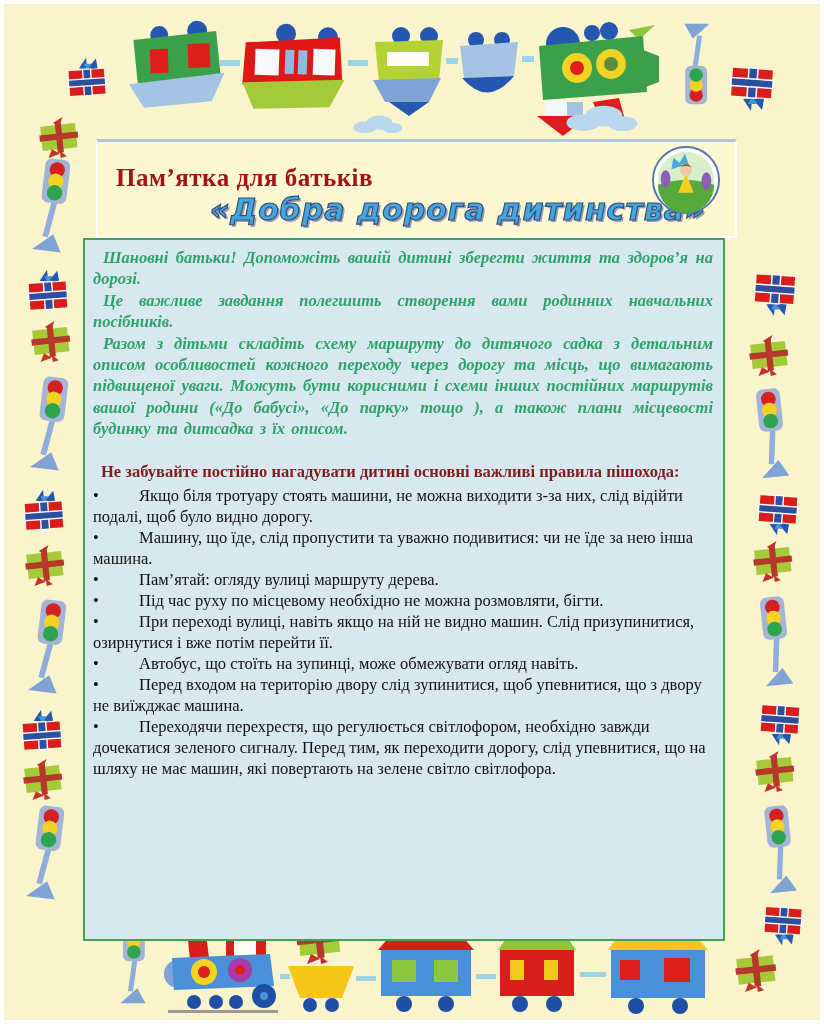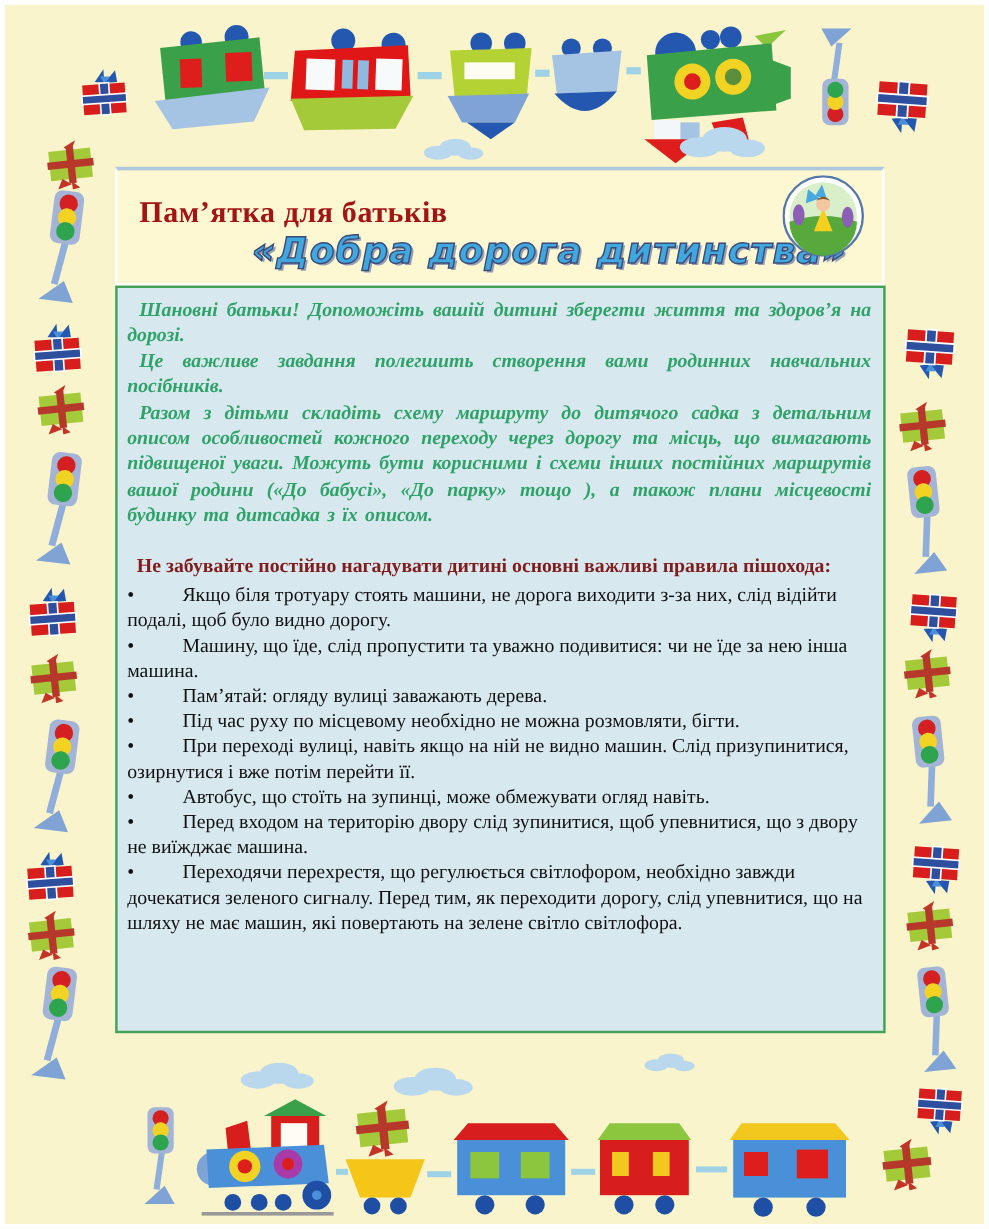--- a/index.html
+++ b/index.html
@@ -24,21 +24,21 @@
     font-family:"DejaVu Sans", sans-serif; font-weight:bold; font-style:italic;
     font-size:30px; color:#3FA8DF; letter-spacing:1px;
     -webkit-text-stroke:1.2px #3E4A78;
     text-shadow:2px 2px 0 #96A0B5;
     white-space:nowrap;
   }
   .logo{position:absolute; left:554px; top:4px; width:68px; height:68px;}
   .logo svg{width:100%;height:100%;}
   
   .content-panel{
-    position:absolute; left:96px; top:238px; width:642px; height:623px;
+    position:absolute; left:83px; top:238px; width:642px; height:703px;
     background:#D8E8EF; border:2px solid #43A153; box-sizing:border-box;
     padding:7px 10px 4px 8px;
   }
   .intro p{
     margin:0; text-align:justify; text-indent:10px;
     font-weight:bold; font-style:italic;
     font-size:16.5px; line-height:21.4px; color:#2EA268;
     word-spacing:2px;
   }
   .rules-heading{
@@ -392,23 +392,23 @@
   </div>
 
   <div class="content-panel">
     <div class="intro">
       <p>Шановні батьки! Допоможіть вашій дитині зберегти життя та здоров’я на дорозі.</p>
       <p>Це важливе завдання полегшить створення вами родинних навчальних посібників.</p>
       <p>Разом з дітьми складіть схему маршруту до дитячого садка з детальним описом особливостей кожного переходу через дорогу та місць, що вимагають підвищеної уваги. Можуть бути корисними і схеми інших постійних маршрутів вашої родини («До бабусі», «До парку» тощо ), а також плани місцевості будинку та дитсадка з їх описом.</p>
     </div>
     <p class="rules-heading">Не забувайте постійно нагадувати дитині основні важливі правила пішохода:</p>
     <ul class="rules">
-      <li><span class="blt">•</span><span>Якщо біля тротуару стоять машини, не дорога виходити з-за них, слід відійти подалі, щоб було видно дорогу.</span></li>
+      <li><span class="blt">•</span><span>Якщо біля тротуару стоять машини, не можна виходити з-за них, слід відійти подалі, щоб було видно дорогу.</span></li>
       <li><span class="blt">•</span><span>Машину, що їде, слід пропустити та уважно подивитися: чи не їде за нею інша машина.</span></li>
-      <li><span class="blt">•</span><span>Пам’ятай: огляду вулиці заважають дерева.</span></li>
+      <li><span class="blt">•</span><span>Пам’ятай: огляду вулиці маршруту дерева.</span></li>
       <li><span class="blt">•</span><span>Під час руху по місцевому необхідно не можна розмовляти, бігти.</span></li>
       <li><span class="blt">•</span><span>При переході вулиці, навіть якщо на ній не видно машин. Слід призупинитися, озирнутися і вже потім перейти її.</span></li>
       <li><span class="blt">•</span><span>Автобус, що стоїть на зупинці, може обмежувати огляд навіть.</span></li>
       <li><span class="blt">•</span><span>Перед входом на територію двору слід зупинитися, щоб упевнитися, що з двору не виїжджає машина.</span></li>
       <li><span class="blt">•</span><span>Переходячи перехрестя, що регулюється світлофором, необхідно завжди дочекатися зеленого сигналу. Перед тим, як переходити дорогу, слід упевнитися, що на шляху не має машин, які повертають на зелене світло світлофора.</span></li>
     </ul>
   </div>
 
 </div>
 

